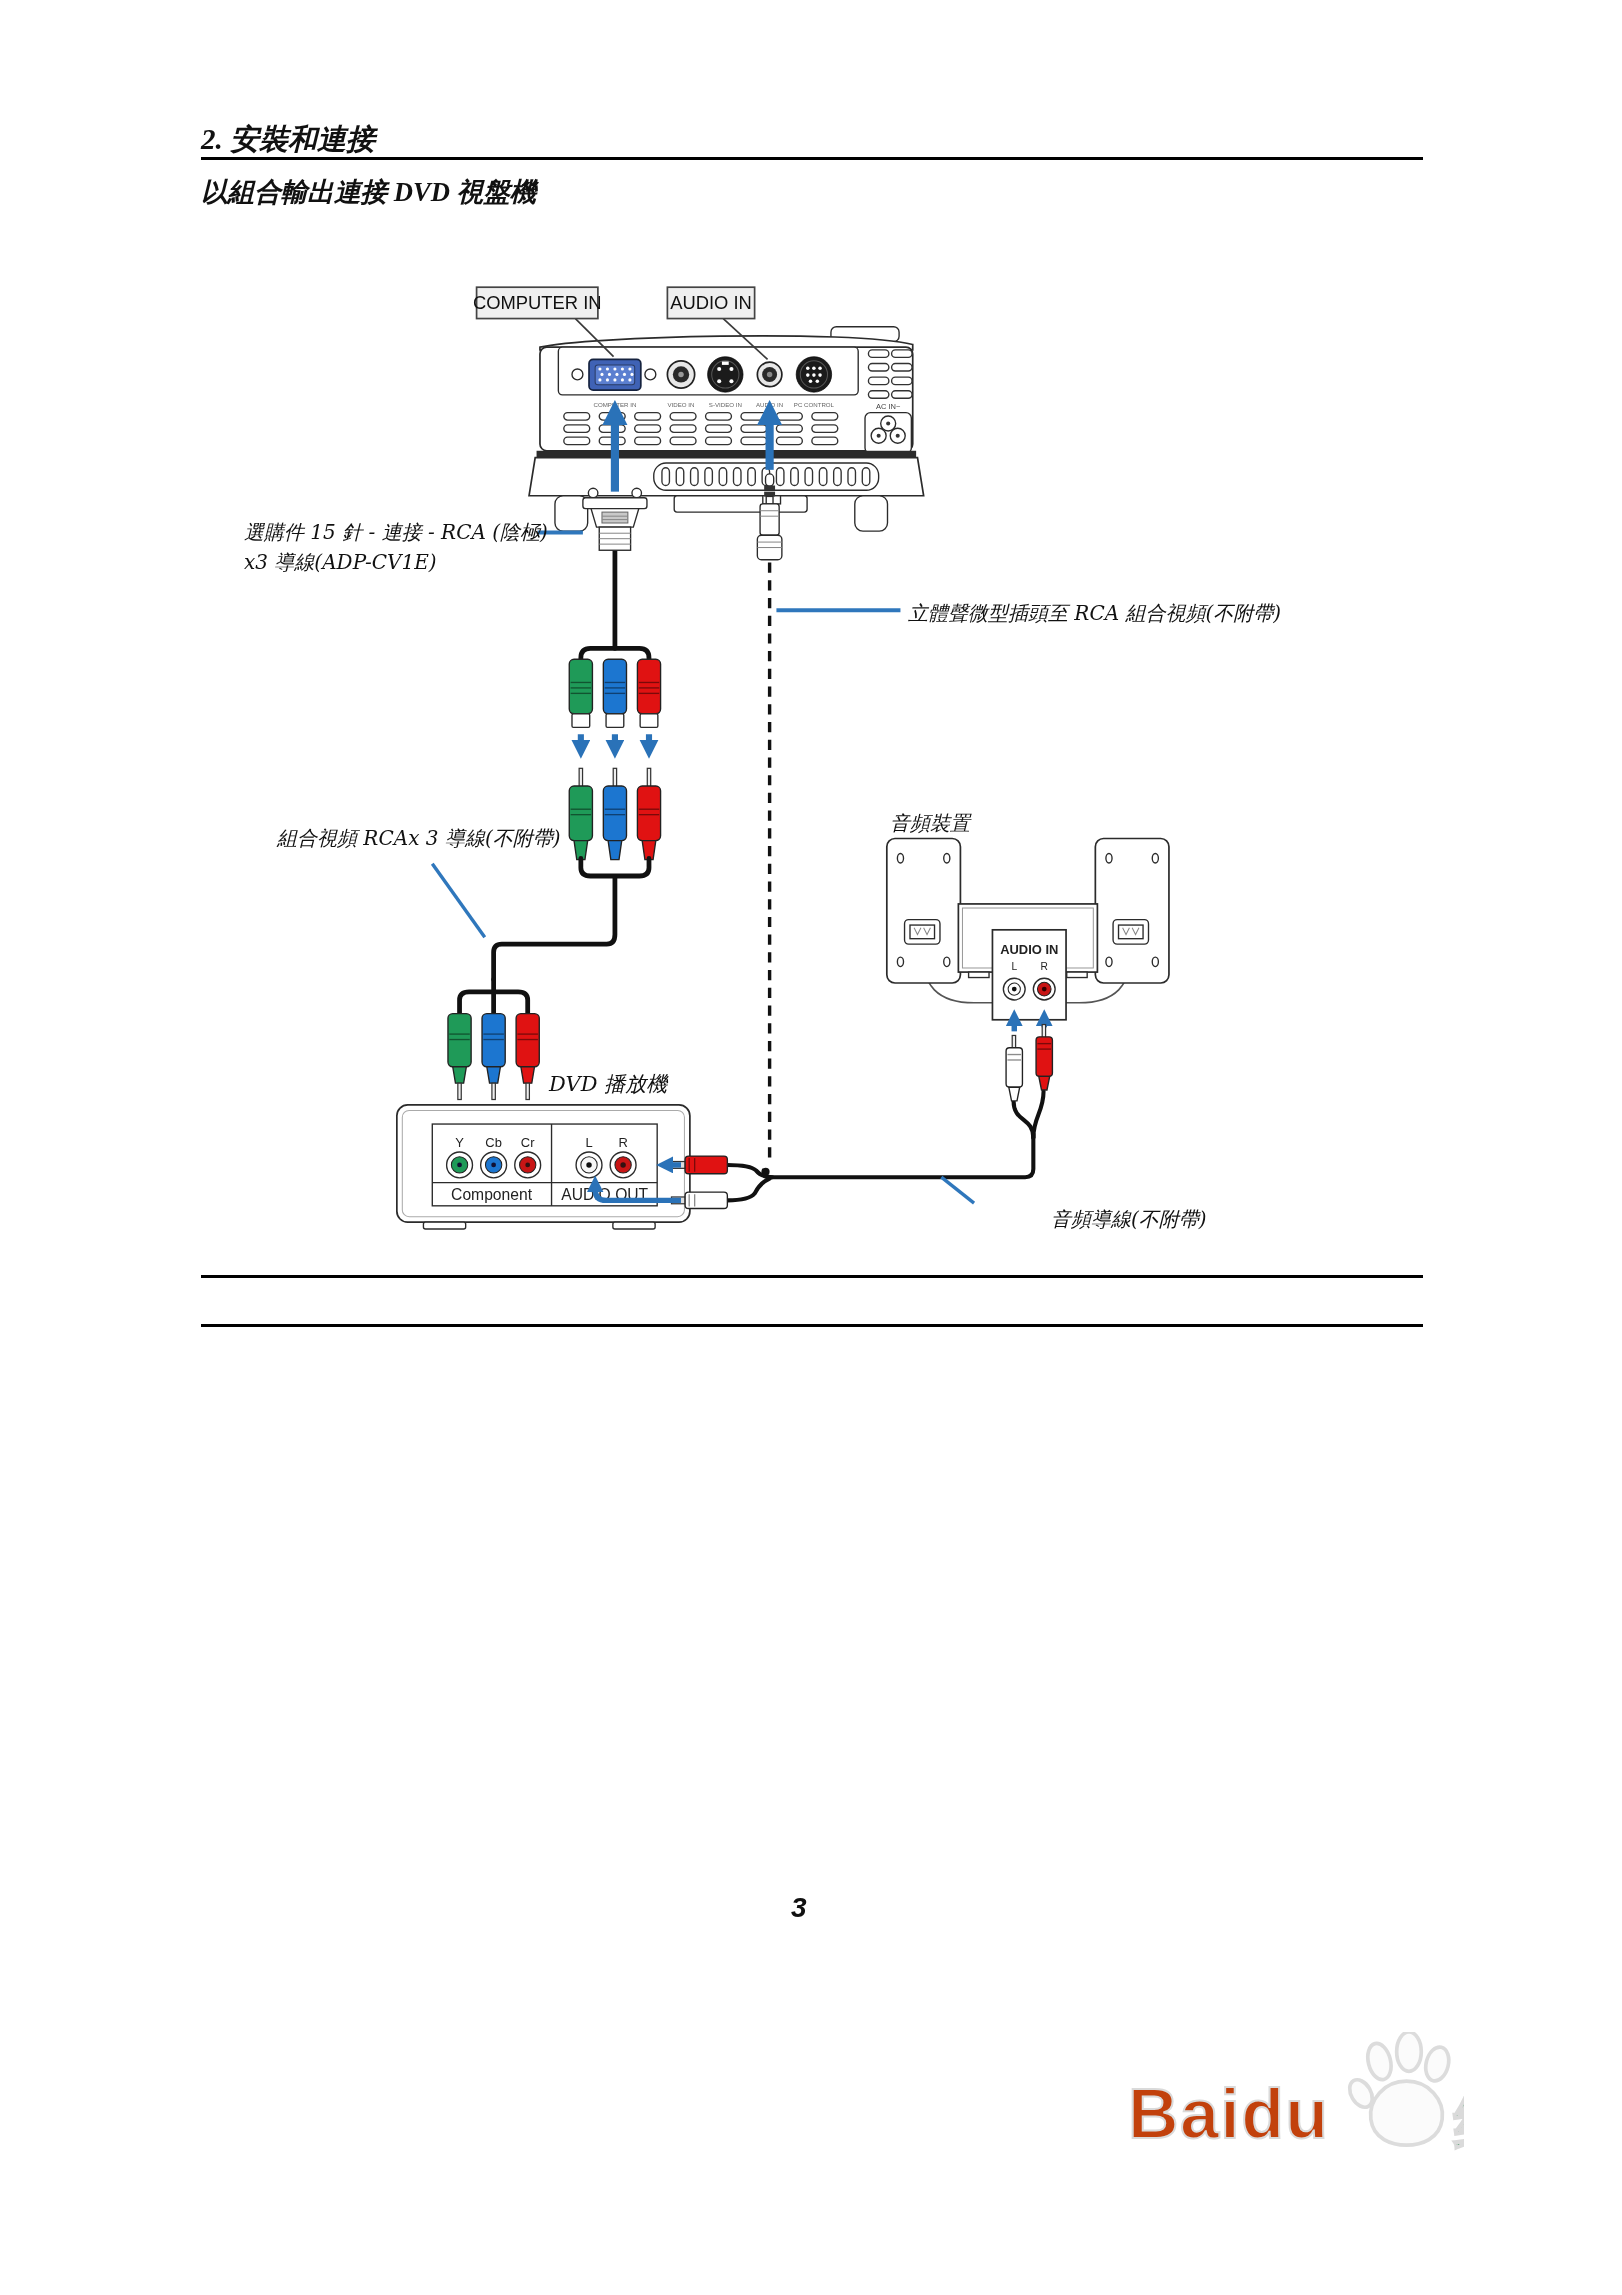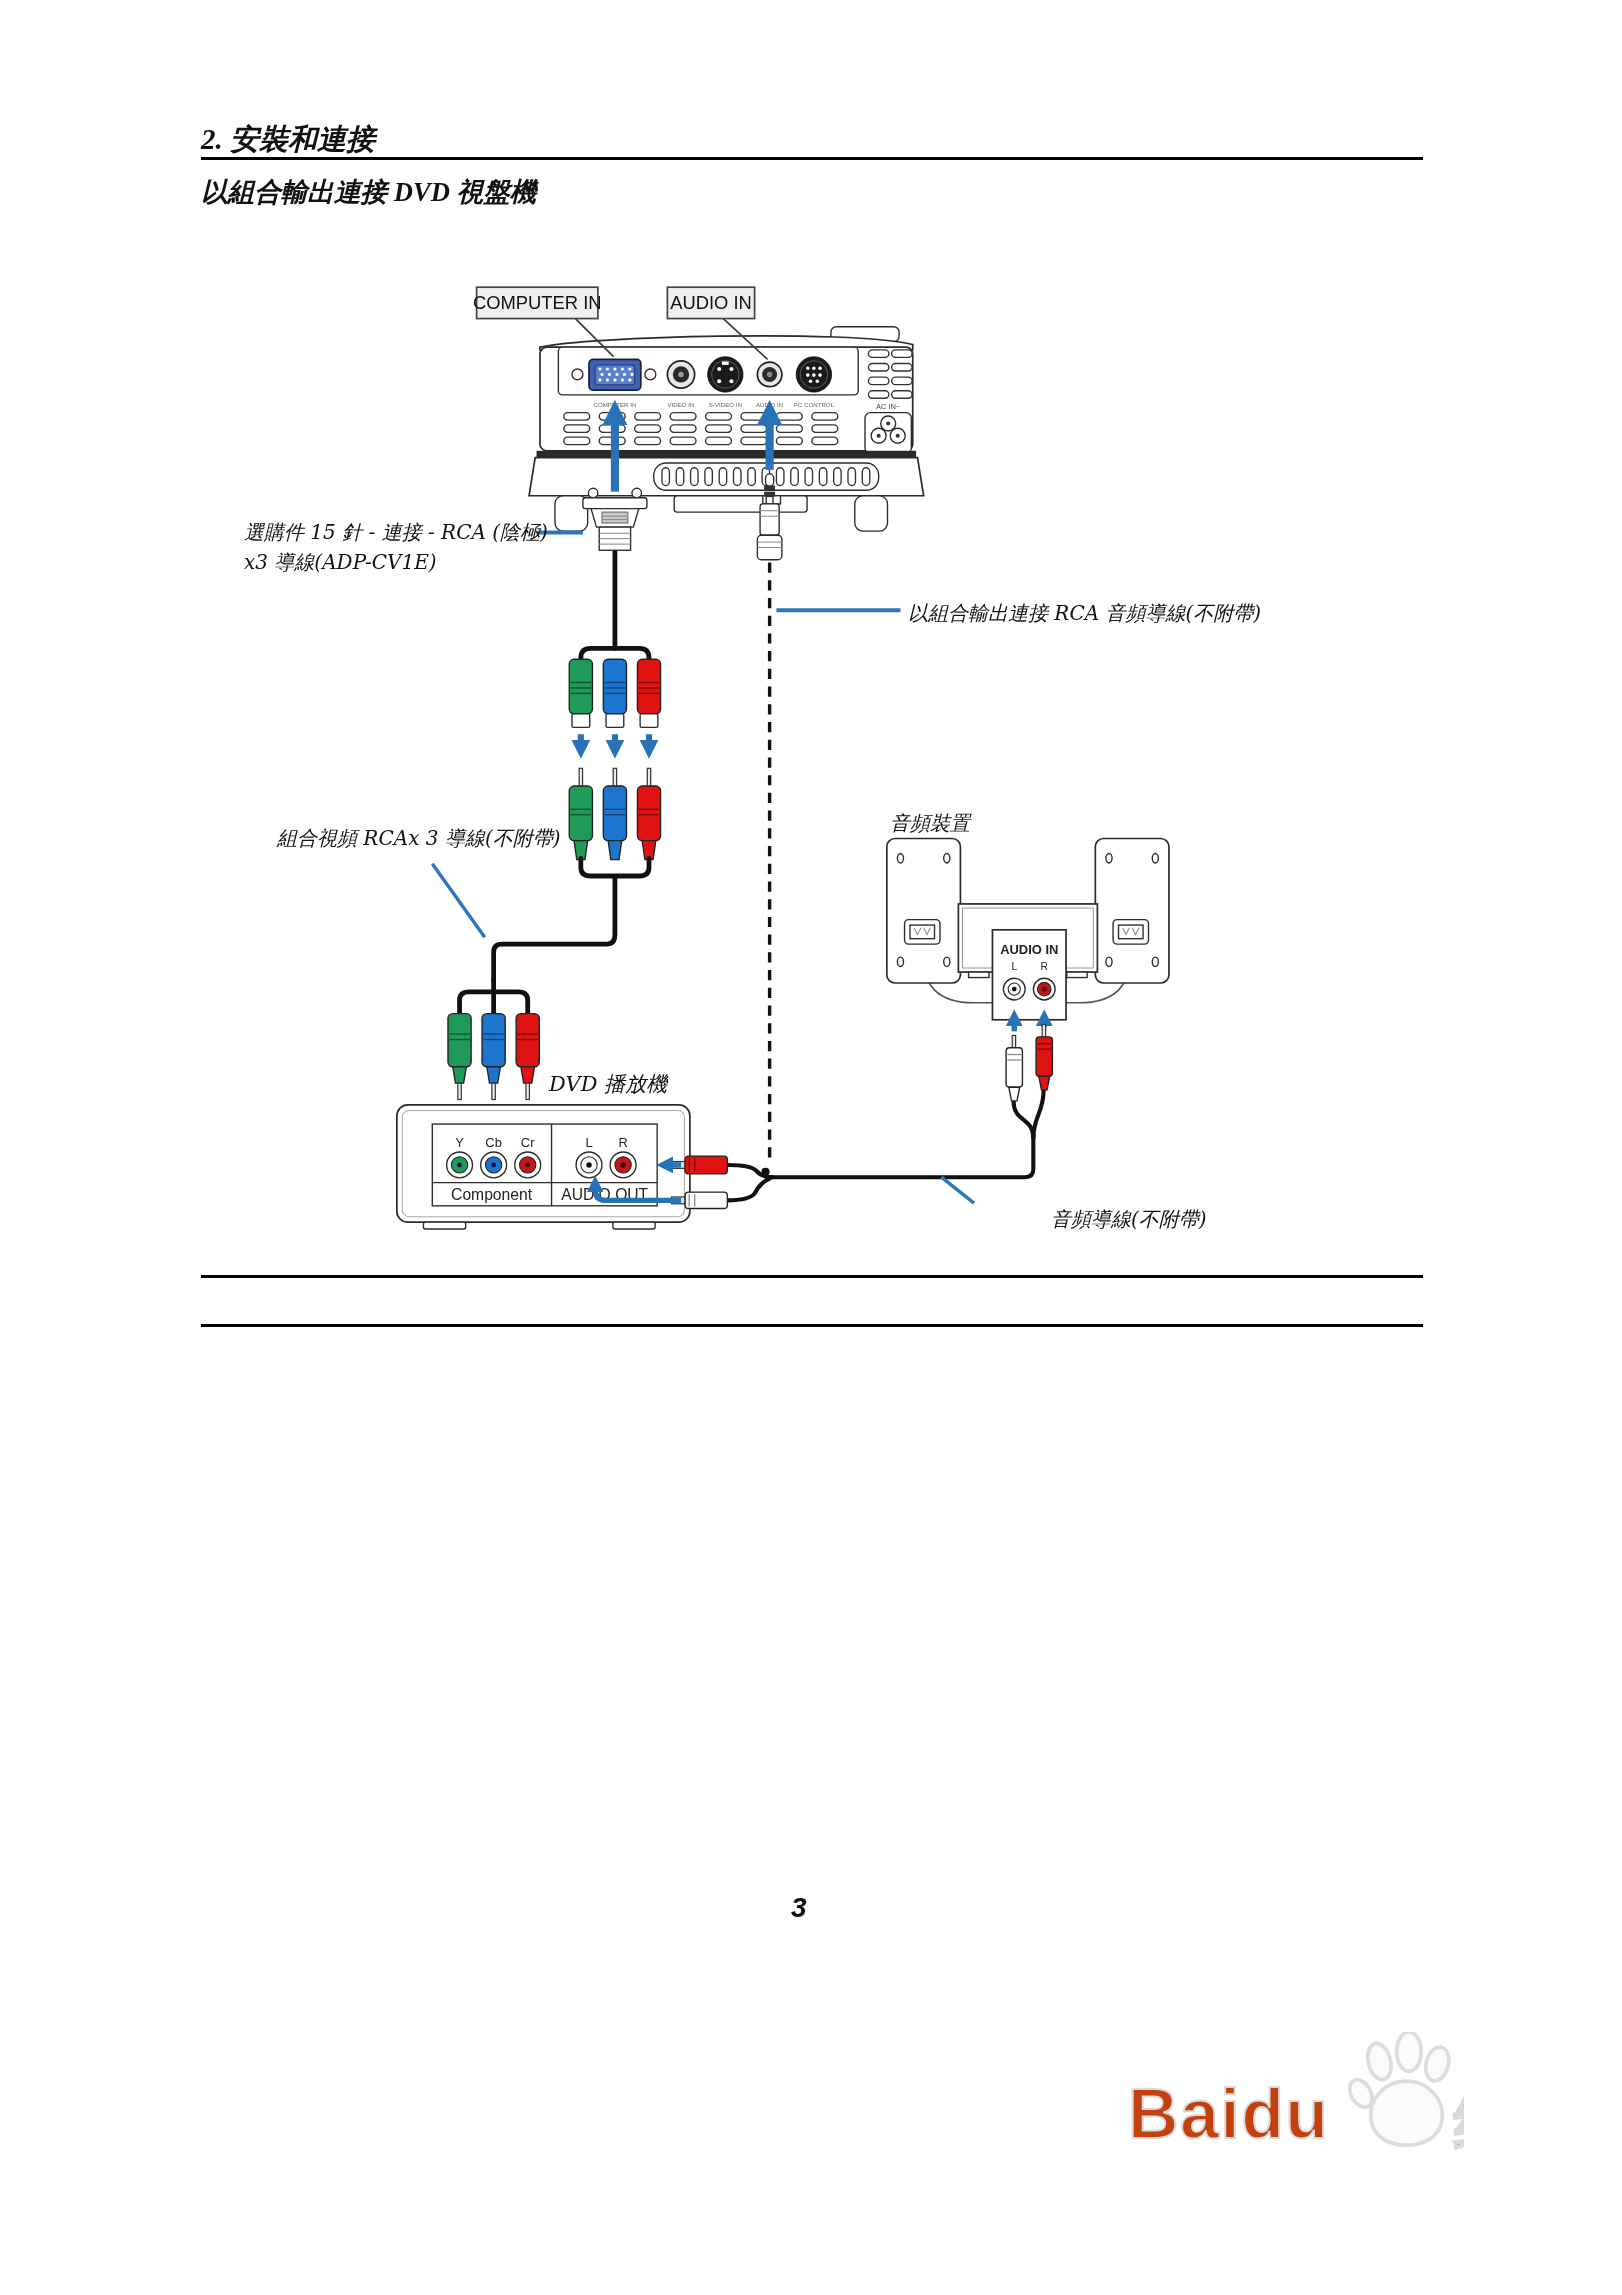--- a/index.html
+++ b/index.html
@@ -471,21 +471,21 @@
     <line x1="490" y1="372" x2="556" y2="372" class="bline" stroke-width="6"></line>
     <line x1="840" y1="486" x2="1022" y2="486" class="bline" stroke-width="6"></line>
     <line x1="335" y1="858" x2="412" y2="966" class="bline" stroke-width="5"></line>
     <line x1="1082" y1="1318" x2="1130" y2="1356" class="bline" stroke-width="5"></line>
   </svg>
 
   <div class="lbl" style="left:244px;top:517px">
     <div>選購件 15 針 - 連接 - RCA (陰極)</div>
     <div>x3 導線(ADP-CV1E)</div>
   </div>
-  <div class="lbl" style="left:908px;top:598px">以組合輸出連接 RCA 音頻導線(不附帶)</div>
+  <div class="lbl" style="left:908px;top:598px">立體聲微型插頭至 RCA 組合視頻(不附帶)</div>
   <div class="lbl" style="left:277px;top:823px">組合視頻 RCAx 3 導線(不附帶)</div>
   <div class="lbl" style="left:890px;top:808px">音頻裝置</div>
   <div class="lbl" style="left:549px;top:1069px;font-size:21px">DVD 播放機</div>
   <div class="lbl" style="left:1051px;top:1204px">音頻導線(不附帶)</div>
 
   <div class="rule" style="top:1275px"></div>
   <div class="rule" style="top:1324px"></div>
 
   <div class="pagenum">3</div>
 

